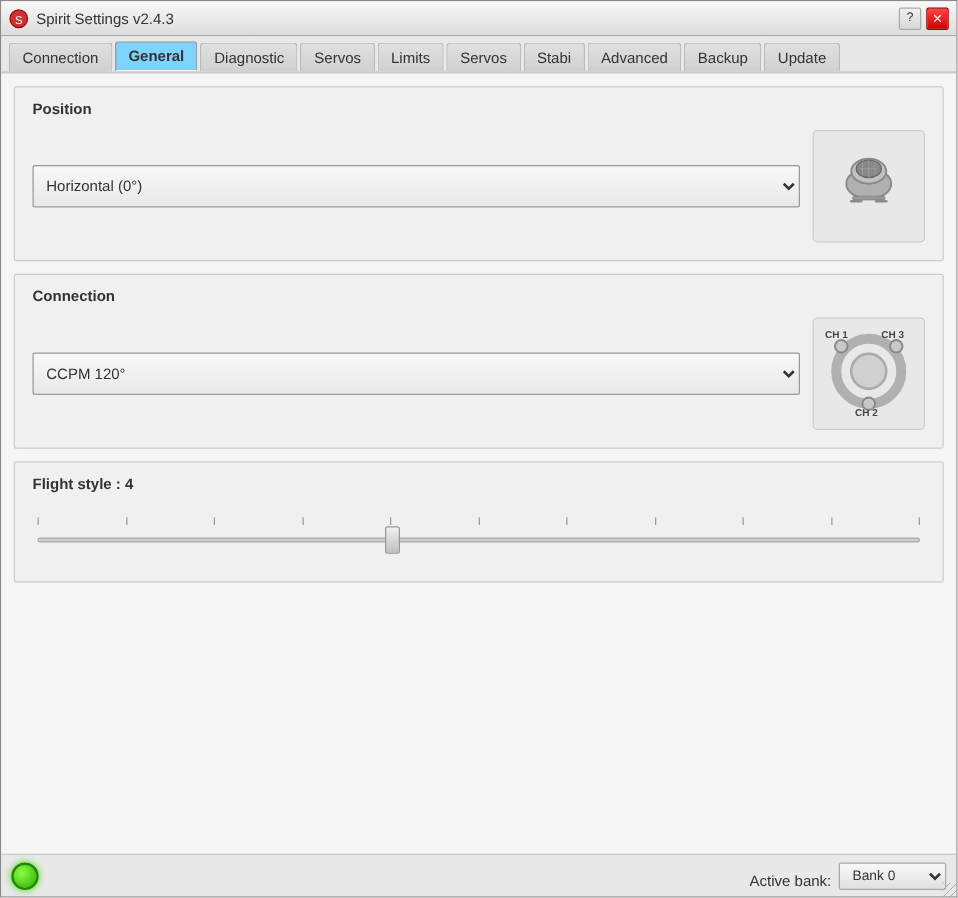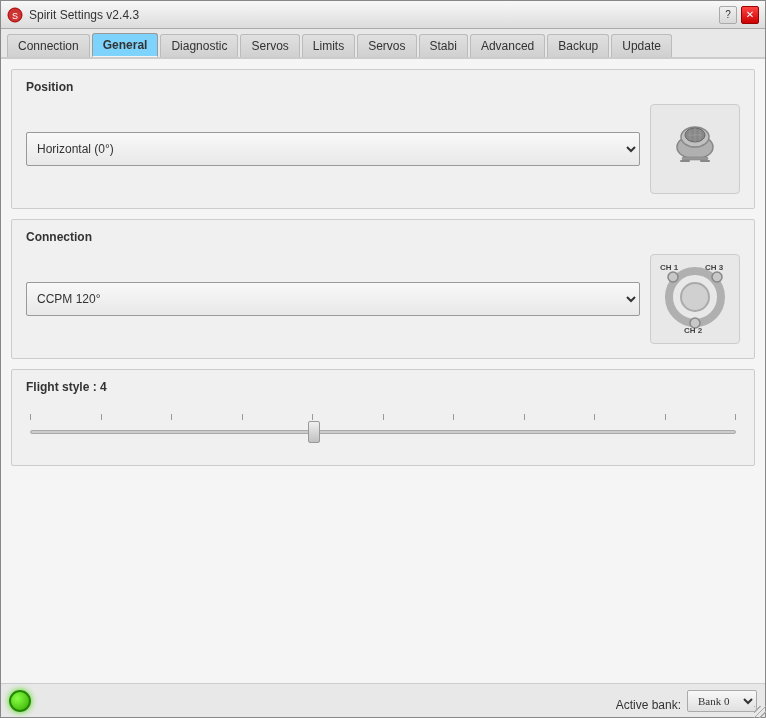--- a/index.html
+++ b/index.html
@@ -229,26 +229,25 @@
     }
     .active-bank {
       display: flex;
       align-items: flex-end;
       gap: 6px;
       font-size: 12px;
       color: #333;
     }
     .bank-select {
       height: 22px;
-      width: 70px;
+      width: 86px;
       font-size: 11px;
       border: 1px solid #aaa;
       background: linear-gradient(to bottom, #f8f8f8, #e0e0e0);
       cursor: pointer;
-      font-family: Liberation Serif, serif;
     }
     .resize-grip {
       position: absolute;
       bottom: 0;
       right: 0;
       width: 12px;
       height: 12px;
       background: repeating-linear-gradient(
         -45deg,
         #aaa,

